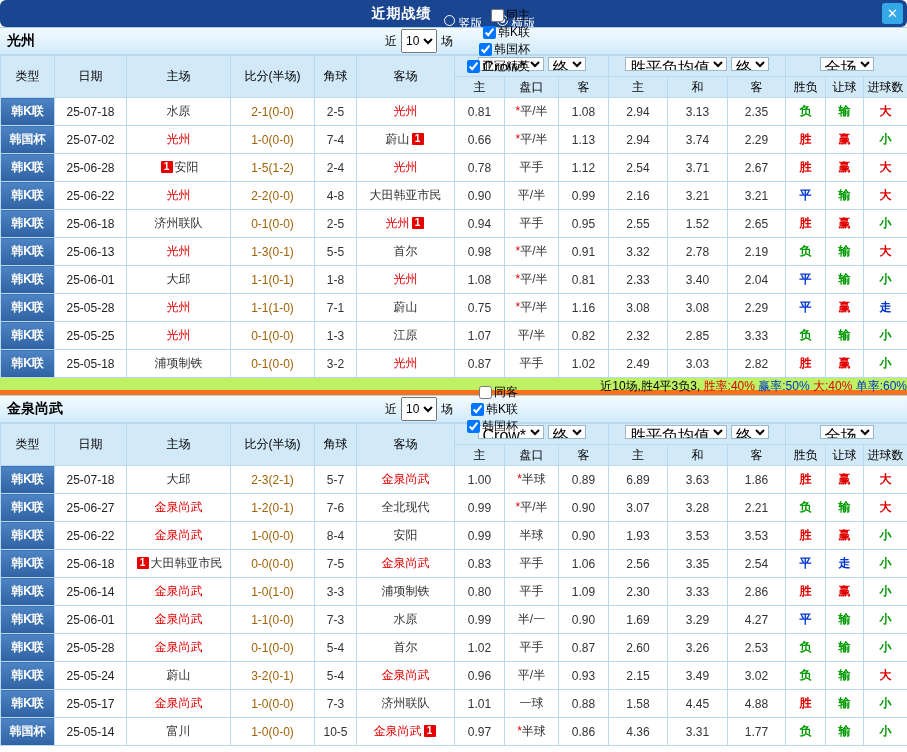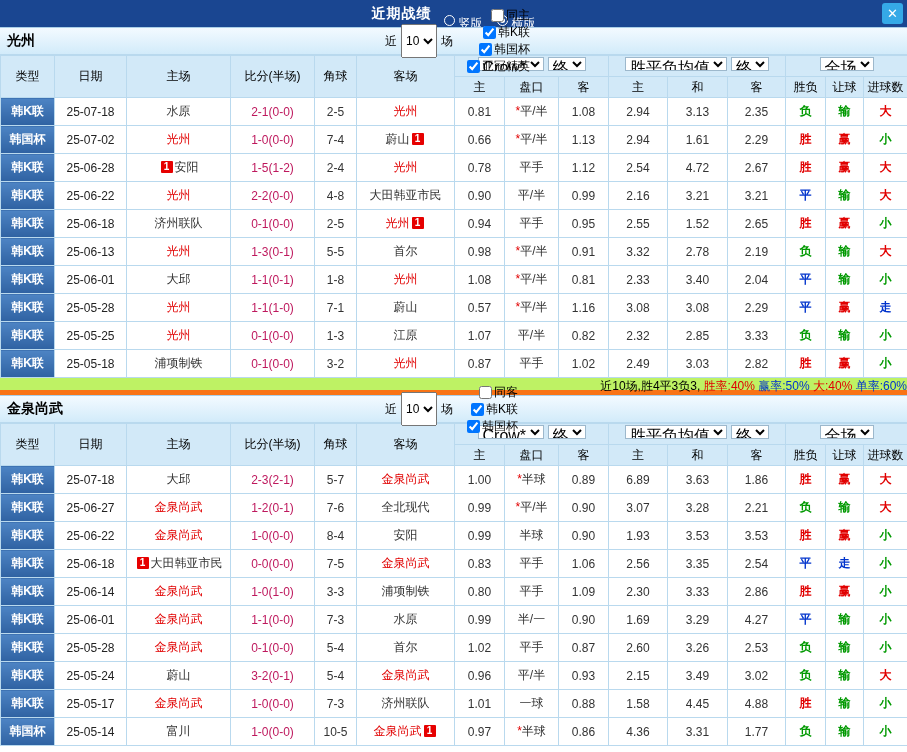--- a/index.html
+++ b/index.html
@@ -6,21 +6,21 @@
   html,body { margin:0; padding:0; }
   body {
     width:907px; height:752px; overflow:hidden;
     background:#fff;
     font-family:"Liberation Sans","DejaVu Sans",sans-serif;
     font-size:12px; color:#333;
   }
   
   .titlebar {
     height:27px; background:#1a4691; color:#fff;
-    display:flex; align-items:center; justify-content:center; position:relative;
+    display:flex; align-items:center; justify-content:center; position:relative;border-radius:6px;
   }
   .titlebar .title { font-size:14px; font-weight:bold; letter-spacing:1px; }
   .view-radios { display:flex; align-items:center; gap:14px; margin-left:12px; }
   .radio-opt { display:inline-flex; align-items:flex-start; gap:4px; font-size:12px; cursor:pointer; color:#fff;margin-top:20px; }
   .radio {
     width:11px; height:11px; border:1px solid #fff; border-radius:50%;
     position:relative; display:inline-block; background:transparent;
   }
   .radio.selected::after {
     content:""; position:absolute; left:2px; top:2px; right:2px; bottom:2px;
@@ -33,41 +33,41 @@
     border-radius:3px; cursor:pointer;
   }
   
   .section-header {
     height:28px; background:linear-gradient(#f3faff,#d2ebfa);
     border-top:1px solid #aacfe8; border-bottom:1px solid #b9d9ee;
     display:flex; align-items:center; position:relative;
   }
   .team-heading { font-size:14px; font-weight:bold; color:#000; margin-left:7px; }
   .filters { position:absolute; left:385px; display:flex; align-items:center; gap:4px; font-size:12px; color:#000; }
-  .filters select { font-size:12px; height:34px; }
+  .filters select { font-size:12px; height:24px; }
   .cbgroup { display:inline-flex; align-items:flex-end; margin-left:4px;flex-direction:column; }
   .cb { display:inline-flex; align-items:center; margin-left:6px; cursor:pointer; }
   .cb input { width:13px; height:13px; margin:0 2px 0 0; vertical-align:middle; }
   
   table { border-collapse:collapse; table-layout:fixed; width:907px; }
   th, td {
     border:1px solid #b9d9ee; text-align:center; padding:0;
     overflow:hidden; white-space:nowrap;
   }
   thead th {
     background:#d2e9f8; font-weight:normal; height:21px;
     font-size:12px; color:#000;
   }
   thead select { font-size:16px; height:14px; background:#fff; border:1px solid #9db8cc; margin:0 2px; }
   tbody td { height:28px; background:#fff; font-size:12px; color:#333; }
   td.type-cell {
     background:linear-gradient(#4d84c4,#2f62a2);
     color:#fff; font-weight:bold;
   }
-  td.score-cell { color:#be185d; }
+  td.score-cell { color:#a16207; }
   td.date-cell { color:#222; }
   .team-hl { color:#e10000; }
   .badge {
     display:inline-block; width:12px; height:12px; line-height:12px;
     background:#e60000; color:#fff; font-size:10px; font-weight:bold;
     text-align:center; margin:0 2px; vertical-align:1px; border-radius:1px;
   }
   .star { color:#e10000; }
   td.res-cell { font-weight:bold; }
   .r-red { color:#e10000; }
@@ -201,38 +201,38 @@
         <td class="type-cell">韩国杯</td>
         <td class="date-cell">25-07-02</td>
         <td class="team-cell"><span class="team-hl">光州</span></td>
         <td class="score-cell">1-0(0-0)</td>
         <td class="corner-cell">7-4</td>
         <td class="team-cell"><span class="">蔚山</span><span class="badge">1</span></td>
         <td class="odd-cell">0.66</td>
         <td class="odd-cell"><span class="star">*</span>平/半</td>
         <td class="odd-cell">1.13</td>
         <td class="odd-cell">2.94</td>
-        <td class="odd-cell">1.61</td>
+        <td class="odd-cell">3.74</td>
         <td class="odd-cell">2.29</td>
         <td class="res-cell r-red">胜</td>
         <td class="res-cell r-red">赢</td>
         <td class="res-cell r-green">小</td>
       </tr>
       <tr>
         <td class="type-cell">韩K联</td>
         <td class="date-cell">25-06-28</td>
         <td class="team-cell"><span class="badge">1</span><span class="">安阳</span></td>
         <td class="score-cell">1-5(1-2)</td>
         <td class="corner-cell">2-4</td>
         <td class="team-cell"><span class="team-hl">光州</span></td>
         <td class="odd-cell">0.78</td>
         <td class="odd-cell">平手</td>
         <td class="odd-cell">1.12</td>
         <td class="odd-cell">2.54</td>
-        <td class="odd-cell">4.72</td>
+        <td class="odd-cell">3.71</td>
         <td class="odd-cell">2.67</td>
         <td class="res-cell r-red">胜</td>
         <td class="res-cell r-red">赢</td>
         <td class="res-cell r-red">大</td>
       </tr>
       <tr>
         <td class="type-cell">韩K联</td>
         <td class="date-cell">25-06-22</td>
         <td class="team-cell"><span class="team-hl">光州</span></td>
         <td class="score-cell">2-2(0-0)</td>
@@ -299,21 +299,21 @@
         <td class="res-cell r-green">输</td>
         <td class="res-cell r-green">小</td>
       </tr>
       <tr>
         <td class="type-cell">韩K联</td>
         <td class="date-cell">25-05-28</td>
         <td class="team-cell"><span class="team-hl">光州</span></td>
         <td class="score-cell">1-1(1-0)</td>
         <td class="corner-cell">7-1</td>
         <td class="team-cell"><span class="">蔚山</span></td>
-        <td class="odd-cell">0.57</td>
+        <td class="odd-cell">0.75</td>
         <td class="odd-cell"><span class="star">*</span>平/半</td>
         <td class="odd-cell">1.16</td>
         <td class="odd-cell">3.08</td>
         <td class="odd-cell">3.08</td>
         <td class="odd-cell">2.29</td>
         <td class="res-cell r-blue">平</td>
         <td class="res-cell r-red">赢</td>
         <td class="res-cell r-blue">走</td>
       </tr>
       <tr>

